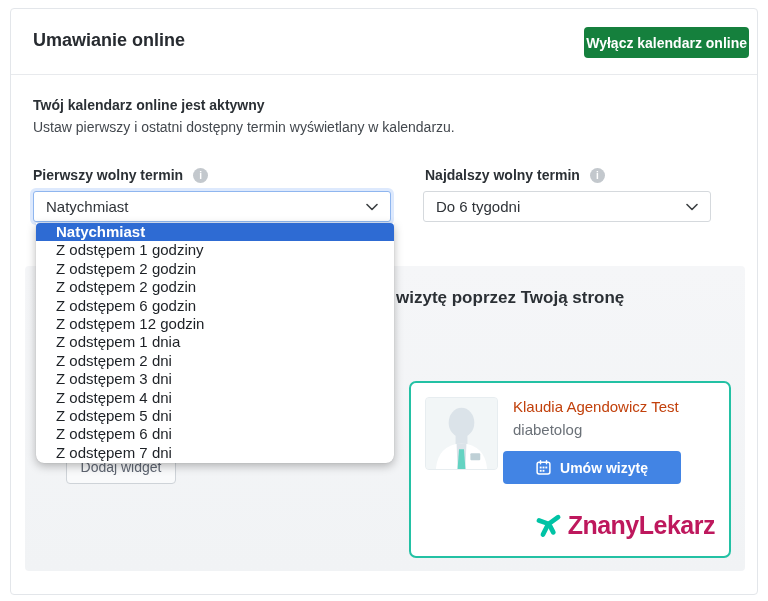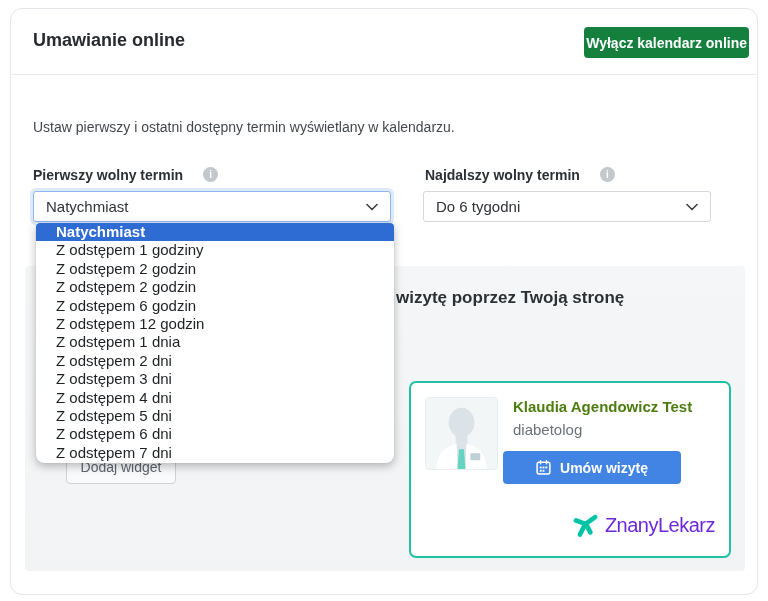--- a/index.html
+++ b/index.html
@@ -1,33 +1,33 @@
 <!DOCTYPE html>
 <html><head>
 <meta charset="utf-8">
 <style>
   * { margin:0; padding:0; box-sizing:border-box; }
   html,body { width:768px; height:601px; background:#ffffff; font-family:"Liberation Sans", sans-serif; }
   .stage { position:relative; width:768px; height:601px; overflow:hidden; }
 
   
   .card { position:absolute; left:10px; top:8px; width:748px; height:587px;
-          background:#ffffff; border:1px solid #e3e6ea; border-radius:12px; }
+          background:#ffffff; border:1px solid #e3e6ea; border-radius:4px; }
 
   .card-header { position:absolute; left:0; top:0; width:100%; height:66px;
                  border-bottom:1px solid #e8eaed; }
   .page-title { position:absolute; left:22px; top:21px; font-size:18px; font-weight:bold; color:#272b30; }
   .btn-red { position:absolute; right:8px; top:18px; height:31px; padding:0 2px;
              background:#15803d; color:#ffffff; font-size:14px; font-weight:bold;
              border:none; border-radius:4px; font-family:"Liberation Sans", sans-serif; cursor:pointer; }
 
   .status-title { position:absolute; left:22px; top:88px; font-size:14px; font-weight:bold; color:#2b3035; }
   .status-desc  { position:absolute; left:22px; top:110px; font-size:14px; color:#43484e; }
 
-  .field-label { position:absolute; font-size:14px; font-weight:bold; color:#2b3035; display:flex; gap:20px; }
+  .field-label { position:absolute; font-size:14px; font-weight:bold; color:#2b3035; display:flex; align-items:center; gap:10px; }
   .lbl-1 { left:22px; top:158px; }
   .lbl-2 { left:414px; top:158px; }
   .info-icon { display:inline-block; width:15px; height:15px; border-radius:50%;
                background:#c3c8cd; color:#ffffff; font-size:10px; font-weight:bold;
                text-align:center; line-height:15px; font-style:normal; }
 
   .select { position:absolute; top:182px; height:31px; background:#ffffff;
             border:1px solid #d5d9dd; border-radius:3px; font-size:15px; color:#2f3338;
             display:flex; align-items:center; padding:0 12px; justify-content:space-between; cursor:pointer; }
   .select-1 { left:22px; width:358px; border-color:#8fb6ef; box-shadow:0 0 0 3px rgba(66,133,244,0.18); }
@@ -40,48 +40,49 @@
   .panel-heading { position:absolute; left:371px; top:22px; font-size:17px; font-weight:bold; color:#2b3035; white-space:nowrap; }
   .btn-add-widget { position:absolute; left:41px; top:183px; width:110px; height:35px;
                     background:#f9fafb; border:1px solid #ced3d8; border-radius:4px;
                     font-size:14px; color:#5f6672; font-family:"Liberation Sans", sans-serif; cursor:pointer; }
 
   
   .doctor-card { position:absolute; left:384px; top:115px; width:322px; height:177px;
                  background:#ffffff; border:2px solid #23c1a4; border-radius:7px; }
   .avatar { position:absolute; left:14px; top:14px; width:73px; height:73px;
             border-radius:4px; background:#f2f6f7; border:1px solid #e7edf0; overflow:hidden; }
-  .doc-name { position:absolute; left:102px; top:15px; font-size:15px; font-weight:bold; color:#4d7c0f; }
+  .doc-name { position:absolute; left:102px; top:15px; font-size:15px; font-weight:normal; color:#c2410c; }
   .doc-spec { position:absolute; left:102px; top:38px; font-size:15px; color:#6b7178; }
   .btn-book { position:absolute; left:92px; top:68px; width:178px; height:33px;
               background:#4284e4; border:none; border-radius:4px; color:#ffffff;
               font-size:14px; font-weight:bold; font-family:"Liberation Sans", sans-serif;
               display:flex; align-items:center; justify-content:center; gap:9px; cursor:pointer; }
   .logo { position:absolute; right:14px; bottom:16px; display:flex; align-items:center; gap:6px; }
-  .logo-text { font-size:20px; font-weight:normal; color:#6d28d9; letter-spacing:-0.5px; }
+  .logo-text { font-size:25px; font-weight:bold; color:#be185d; letter-spacing:-0.5px; }
 
   
   .dropdown-panel { position:absolute; left:25px; top:214px; width:358px; height:240px;
                     background:#ffffff; border-radius:0 0 8px 8px; overflow:hidden; z-index:20;
                     box-shadow:0 3px 10px rgba(0,0,0,0.28), 0 0 1px rgba(0,0,0,0.2); }
   .dd-item { height:18.4px; line-height:18.4px; font-size:15px; color:#1d2126;
              padding-left:20px; white-space:nowrap; cursor:default; }
   .dd-item.selected { background:#2e6bd3; color:#ffffff; font-weight:bold; border-radius:4px 4px 0 0; }
 </style>
 </head>
 <body>
 
 <div class="stage">
   <div class="card">
 
     <div class="card-header">
       <div class="page-title">Umawianie online</div>
       <button class="btn-red">Wyłącz kalendarz online</button>
     </div>
 
+    <div class="status-title">Twój kalendarz online jest aktywny</div>
     <div class="status-desc">Ustaw pierwszy i ostatni dostępny termin wyświetlany w kalendarzu.</div>
 
     <div class="field-label lbl-1">
       <span>Pierwszy wolny termin</span>
       <i class="info-icon">i</i>
     </div>
     <div class="field-label lbl-2">
       <span>Najdalszy wolny termin</span>
       <i class="info-icon">i</i>
     </div>

